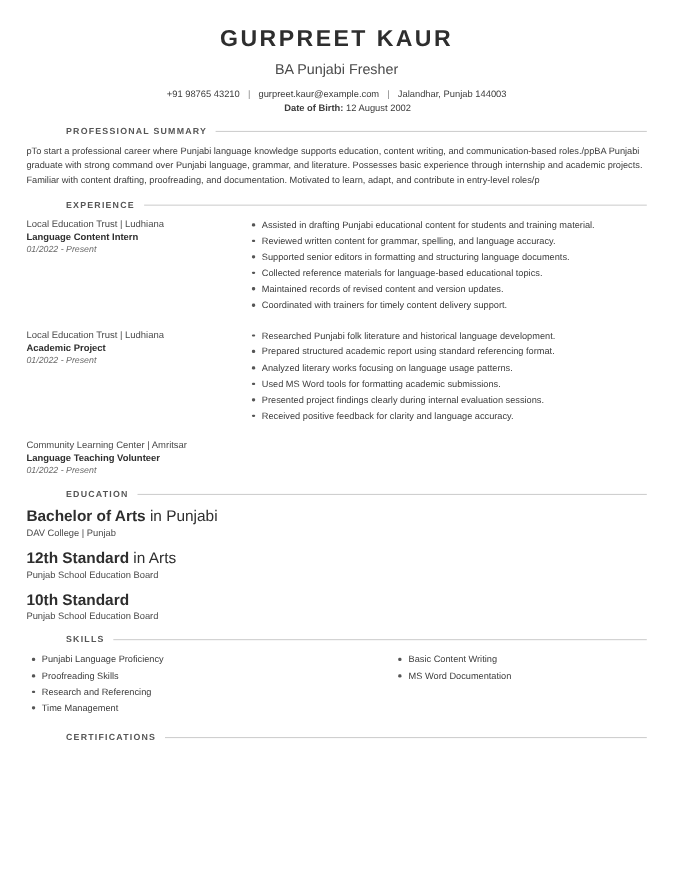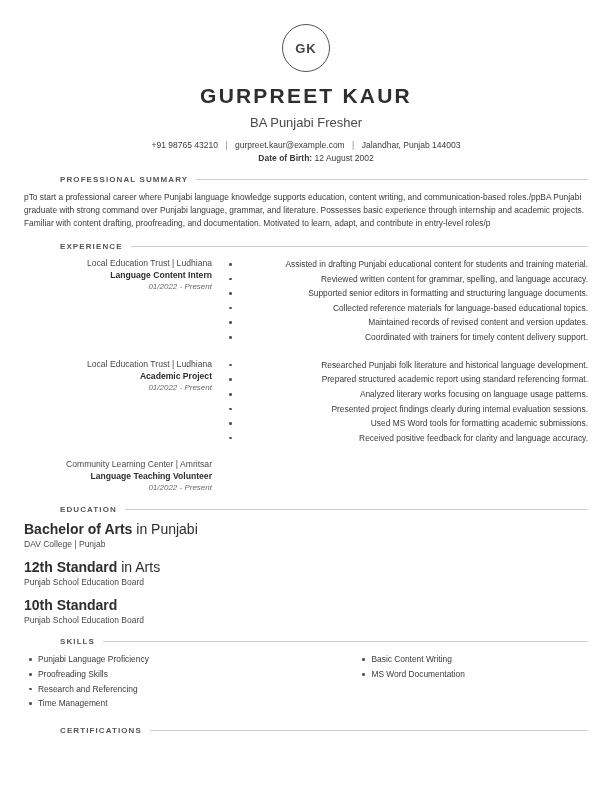--- a/index.html
+++ b/index.html
@@ -98,21 +98,20 @@
     font-size: 8.4px;
     line-height: 1.55;
     color: #3a3a3a;
     text-align: left;
   }
 
   
   .exp-item {
     display: flex;
     margin-bottom: 13px;
-    text-align: right;
   }
   .exp-left {
     width: 200px;
     flex: 0 0 200px;
     padding-right: 12px;
     box-sizing: border-box;
   }
   .exp-org {
     font-size: 8.6px;
     color: #4a4a4a;
@@ -183,23 +182,20 @@
   .skills-col:nth-child(2) { padding-left: 46px; }
 
   .cert-head { margin-top: 14px; }
 </style>
 </head>
 <body>
 
 <div class="page">
 
   <div class="header">
-    <div class="monogram">
-      <span>GK</span>
-    </div>
     <div class="full-name">GURPREET KAUR</div>
     <div class="job-title">BA Punjabi Fresher</div>
     <div class="contact-line">
       <span>+91 98765 43210</span>
       <span class="contact-sep">|</span>
       <span>gurpreet.kaur@example.com</span>
       <span class="contact-sep">|</span>
       <span>Jalandhar, Punjab 144003</span>
     </div>
     <div class="dob-line">
@@ -243,22 +239,22 @@
       <div class="exp-left">
         <div class="exp-org">Local Education Trust | Ludhiana</div>
         <div class="exp-role">Academic Project</div>
         <div class="exp-dates">01/2022 - Present</div>
       </div>
       <div class="exp-right">
         <ul class="bullets">
           <li>Researched Punjabi folk literature and historical language development.</li>
           <li>Prepared structured academic report using standard referencing format.</li>
           <li>Analyzed literary works focusing on language usage patterns.</li>
+          <li>Used MS Word tools for formatting academic submissions.</li>
           <li>Presented project findings clearly during internal evaluation sessions.</li>
-          <li>Used MS Word tools for formatting academic submissions.</li>
           <li>Received positive feedback for clarity and language accuracy.</li>
         </ul>
       </div>
     </div>
 
     <div class="exp-item">
       <div class="exp-left">
         <div class="exp-org">Community Learning Center | Amritsar</div>
         <div class="exp-role">Language Teaching Volunteer</div>
         <div class="exp-dates">01/2022 - Present</div>

